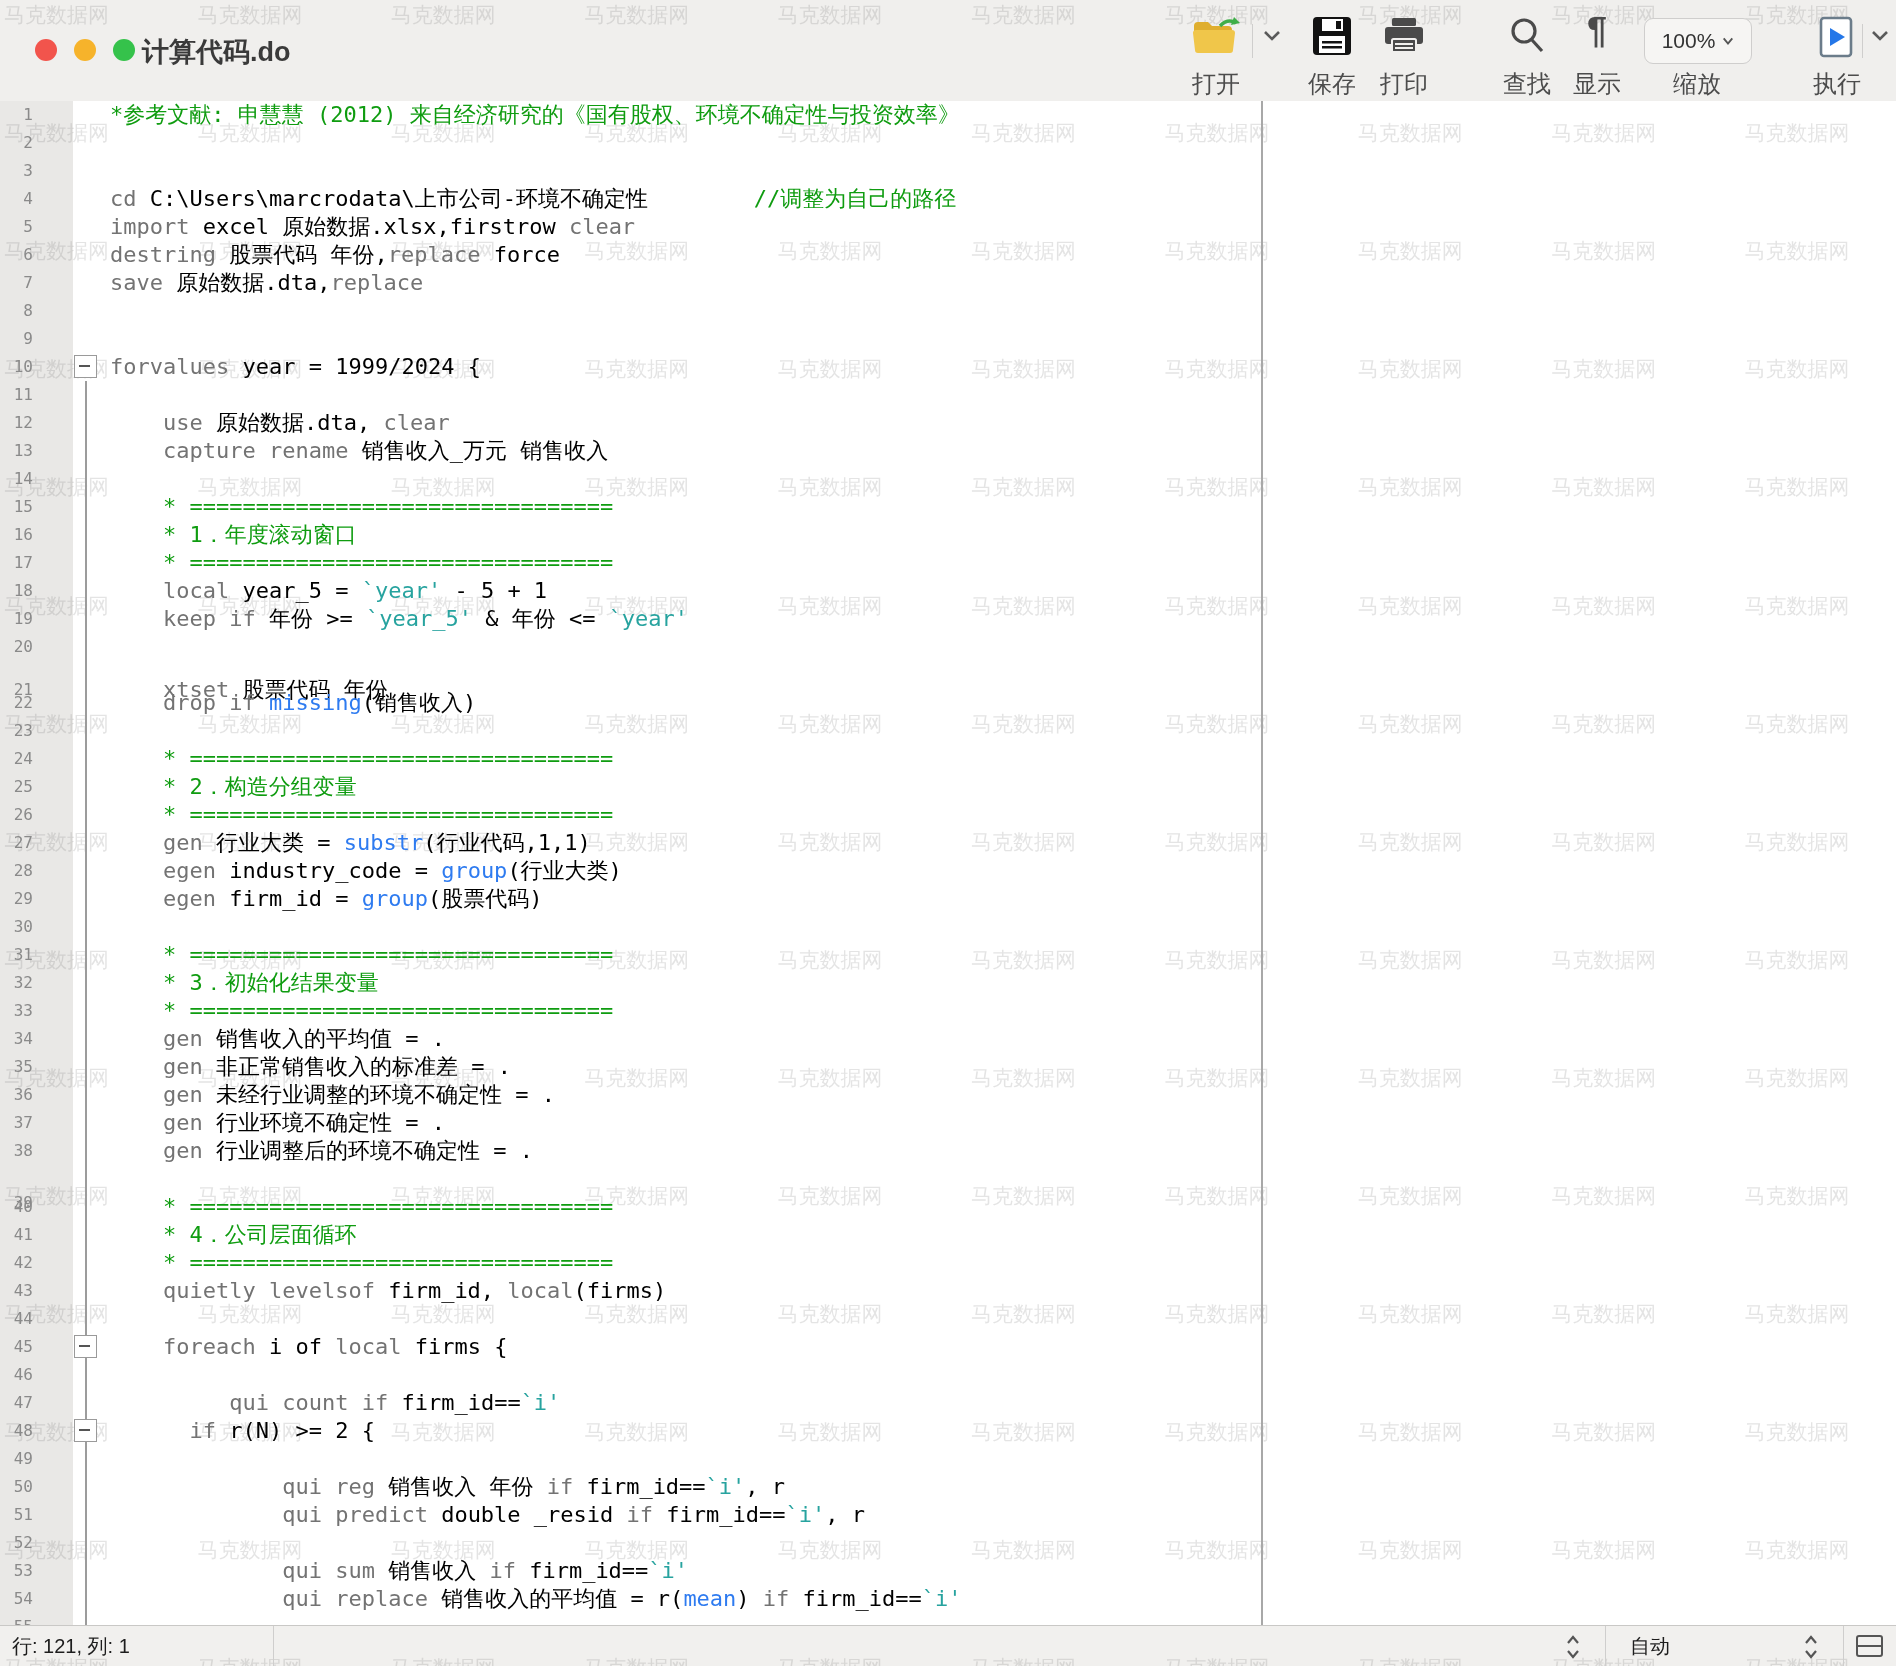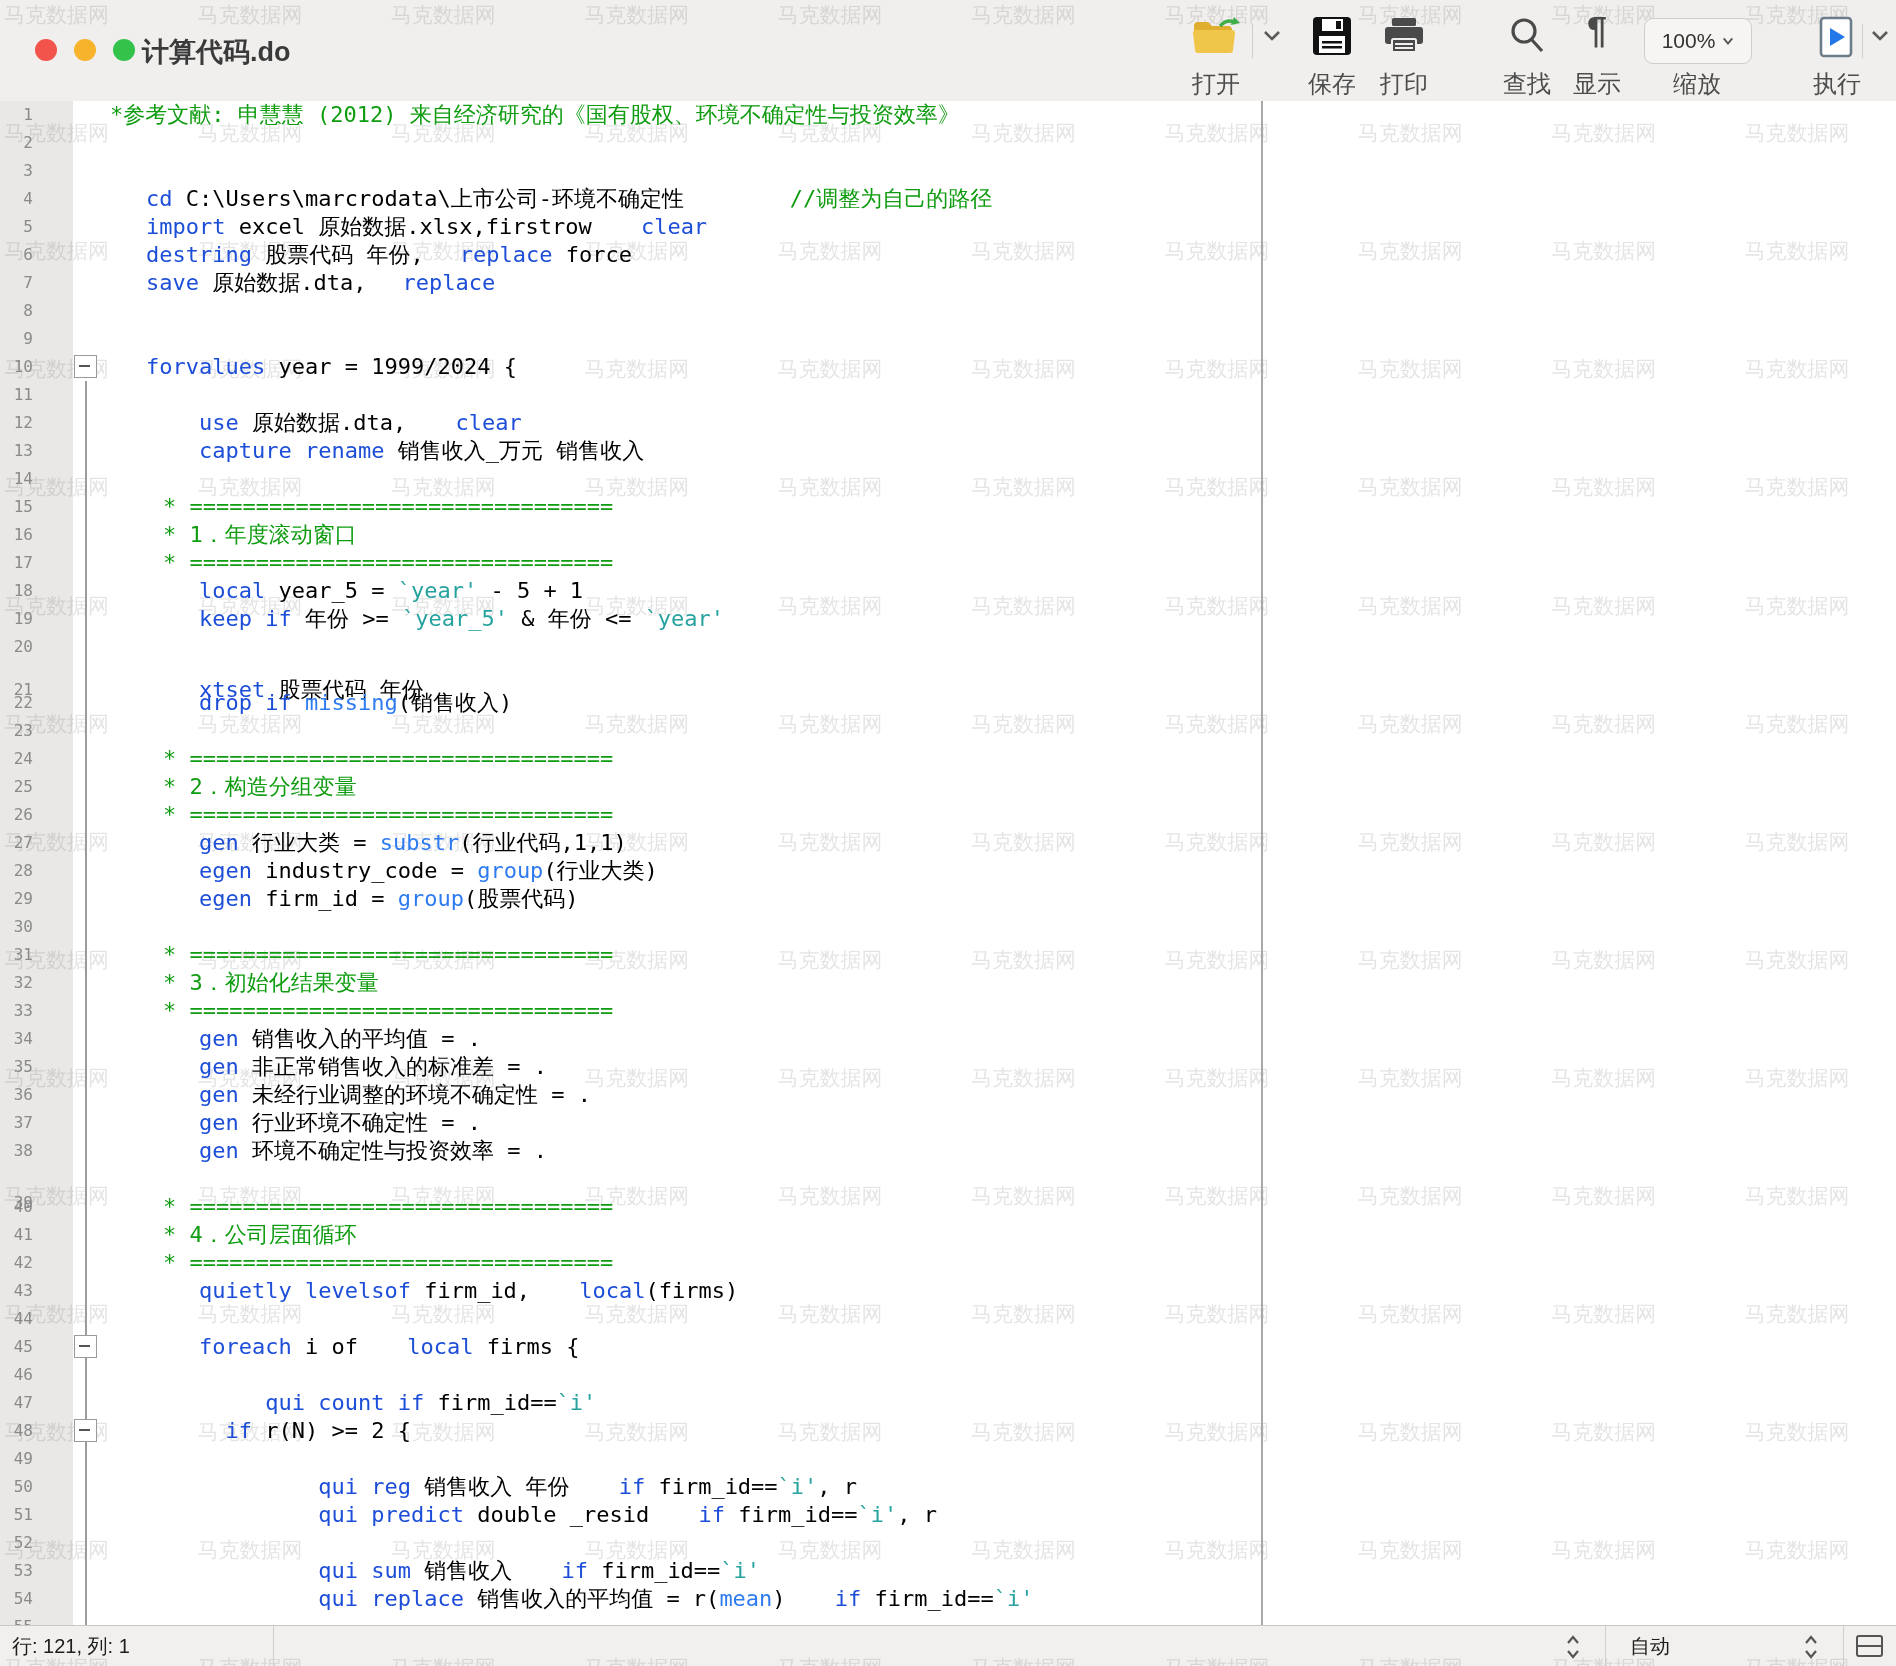--- a/index.html
+++ b/index.html
@@ -37,21 +37,21 @@
   .fold-guide{position:absolute;left:85px;top:280px;width:2px;height:1244px;background:#9c9c9c;z-index:2;}
   .pane-divider{position:absolute;left:1261px;top:0;width:2px;height:100%;background:#a8a8a8;z-index:2;}
   .code-row{position:absolute;left:0;width:1896px;height:28px;z-index:2;}
   .ln{position:absolute;left:0;top:0;width:33px;text-align:right;
       font-family:"DejaVu Sans Mono",monospace;font-size:16px;line-height:28px;color:#8a8a8a;}
   .code{position:absolute;left:110px;top:0;margin:0;white-space:pre;
         font-family:"DejaVu Sans Mono",monospace;font-size:22px;line-height:28px;color:#000;}
   .fold-box{position:absolute;left:74px;top:2px;width:21px;height:21px;background:#fff;
             border:1.5px solid #9a9a9a;z-index:3;}
   .fold-box::after{content:"";position:absolute;left:4px;top:9px;width:11px;height:2px;background:#555;}
-  .k{color:#1d4ed8;margin-left:36px;} .f{color:#2e7bf0;} .m{color:#27a39f;} .c{color:#0f9c10;} .t{color:#000;}
+  .k{color:#737373;} .f{color:#2e7bf0;} .m{color:#27a39f;} .c{color:#0f9c10;} .t{color:#000;}
 
   
   .statusbar{position:absolute;left:0;top:1625px;width:1896px;height:41px;
              background:#f1f0ee;border-top:1px solid #c9c8c6;}
   .sb-text{position:absolute;top:0;line-height:41px;font-size:20px;color:#1d1d1d;z-index:2;}
   .sb-div{position:absolute;top:0;width:1px;height:41px;background:#cfcecd;z-index:2;}
   .stepper{position:absolute;top:8px;width:14px;height:26px;z-index:2;cursor:pointer;}
   .split-btn{position:absolute;left:1856px;top:9px;width:27px;height:22px;z-index:2;
              border:2px solid #555;border-radius:3px;box-sizing:border-box;}
   .split-btn::after{content:"";position:absolute;left:0;right:0;top:8px;height:2px;background:#555;}
@@ -458,21 +458,21 @@
       <div class="code-row" style="top: 980px;">
         <span class="ln">36</span>
         <pre class="code"><span class="t">    </span><span class="k">gen</span><span class="t"> 未经行业调整的环境不确定性 = .</span></pre>
       </div>
       <div class="code-row" style="top: 1008px;">
         <span class="ln">37</span>
         <pre class="code"><span class="t">    </span><span class="k">gen</span><span class="t"> 行业环境不确定性 = .</span></pre>
       </div>
       <div class="code-row" style="top: 1036px;">
         <span class="ln">38</span>
-        <pre class="code"><span class="t">    </span><span class="k">gen</span><span class="t"> 环境不确定性与投资效率 = .</span></pre>
+        <pre class="code"><span class="t">    </span><span class="k">gen</span><span class="t"> 行业调整后的环境不确定性 = .</span></pre>
       </div>
       <div class="code-row" style="top: 1064px; margin-top: 24px;">
         <span class="ln">39</span>
         <pre class="code"></pre>
       </div>
       <div class="code-row" style="top: 1092px;">
         <span class="ln">40</span>
         <pre class="code"><span class="t">    </span><span class="c">* ================================</span></pre>
       </div>
       <div class="code-row" style="top: 1120px;">

